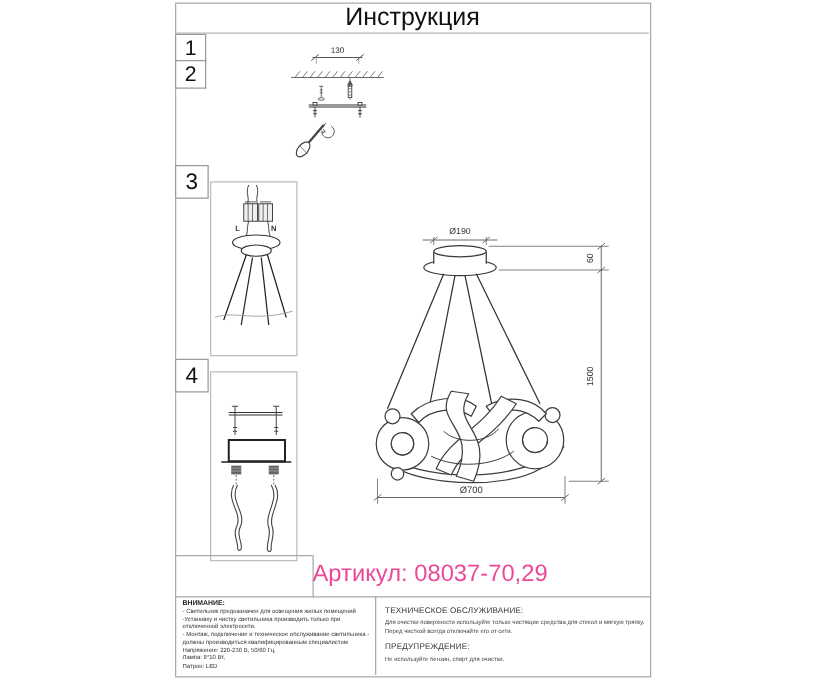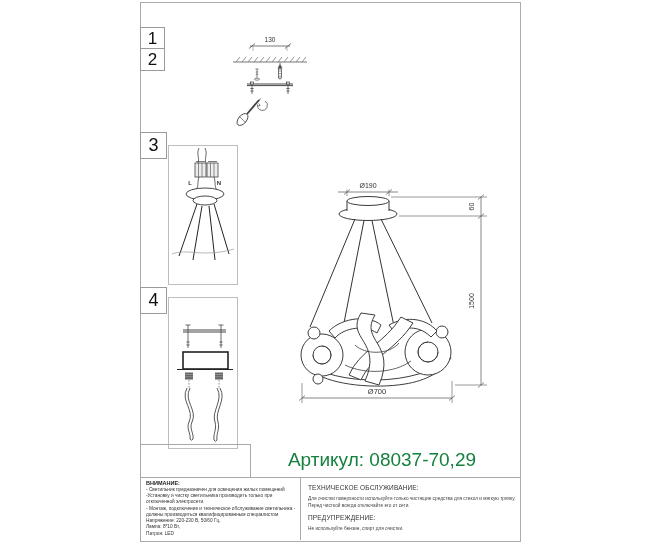--- a/index.html
+++ b/index.html
@@ -9,37 +9,38 @@
   .hline{position:absolute;height:1px;background:#a9a9a9;}
   .vline{position:absolute;width:1px;background:#a9a9a9;}
   .sheet-frame{position:absolute;left:140px;top:2px;width:379px;height:538px;
                border:1px solid #ababab;background:#fff;}
   .title-row{position:absolute;left:141px;top:3px;width:378px;height:23px;line-height:23px;
              text-align:center;font-size:20px;color:#111;border-bottom:1px solid #b3b3b3;}
   .numbox{position:absolute;border:1px solid #9a9a9a;background:#fff;display:flex;
           align-items:center;justify-content:center;font-size:17px;color:#111;}
   .diagbox{position:absolute;border:1px solid #bdbdbd;background:#fff;}
   .article{position:absolute;left:250px;top:446px;width:264px;height:28px;line-height:28px;
-           text-align:center;font-size:19px;color:#15803d;padding-right:4px;}
+           text-align:left;font-size:19px;color:#ec4899;padding-right:4px;}
   .infobox{position:absolute;overflow:hidden;}
   .shrink{transform:scale(0.5);transform-origin:top left;color:#333;}
   .w-title{font-size:11px;font-weight:700;color:#222;margin:0 0 1px 0;}
   .w-line{display:block;font-size:9.5px;line-height:1.32;color:#333;}
   .m-title{font-size:13px;color:#333;letter-spacing:.3px;margin:0 0 8px 0;}
   .m-body{font-size:9.5px;line-height:1.35;color:#444;margin:0 0 10px 0;}
   svg{display:block;}
   svg text{font-family:"Liberation Sans", sans-serif;fill:#333;}
 </style>
 </head>
 <body>
 
 <div class="page">
 
   <div class="sheet-frame"></div>
 
+  <div class="title-row">Инструкция</div>
 
   <div class="numbox" style="left:140px;top:27px;width:23px;height:21px;">1</div>
   <div class="numbox" style="left:140px;top:48px;width:23px;height:21px;">2</div>
   <div class="numbox" style="left:140px;top:132px;width:25px;height:25px;font-size:18px;">3</div>
   <div class="numbox" style="left:140px;top:287px;width:25px;height:25px;font-size:18px;">4</div>
 
   <svg class="abs" style="left:205px;top:32px;" width="135" height="100" viewBox="0 0 135 100">
     <g stroke="#555" stroke-width="0.8" fill="none">
       <path d="M45,14 L85,14"></path>
       <path d="M44,16.5 L50,11.5 M80,16.5 L86,11.5"></path>

